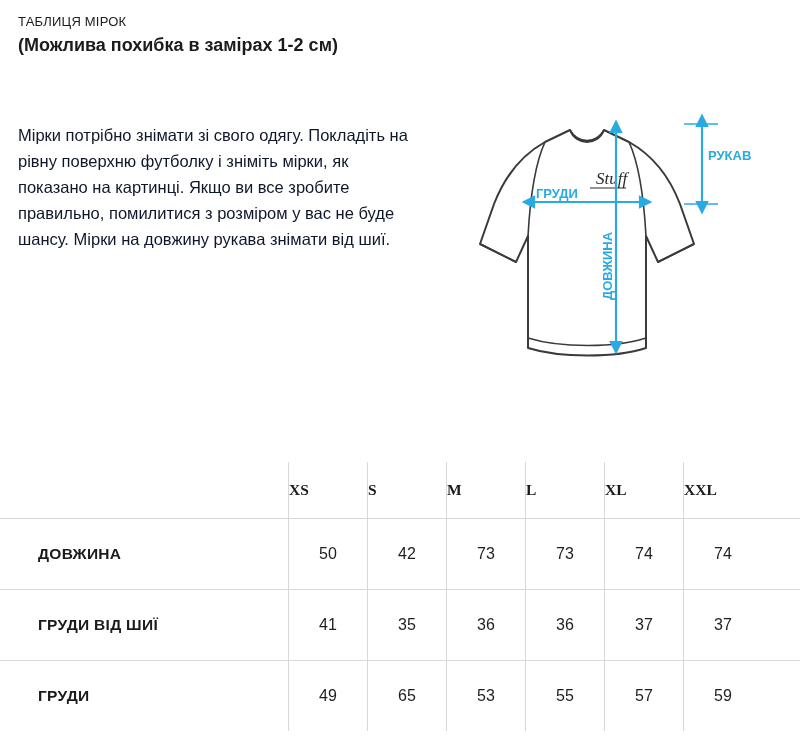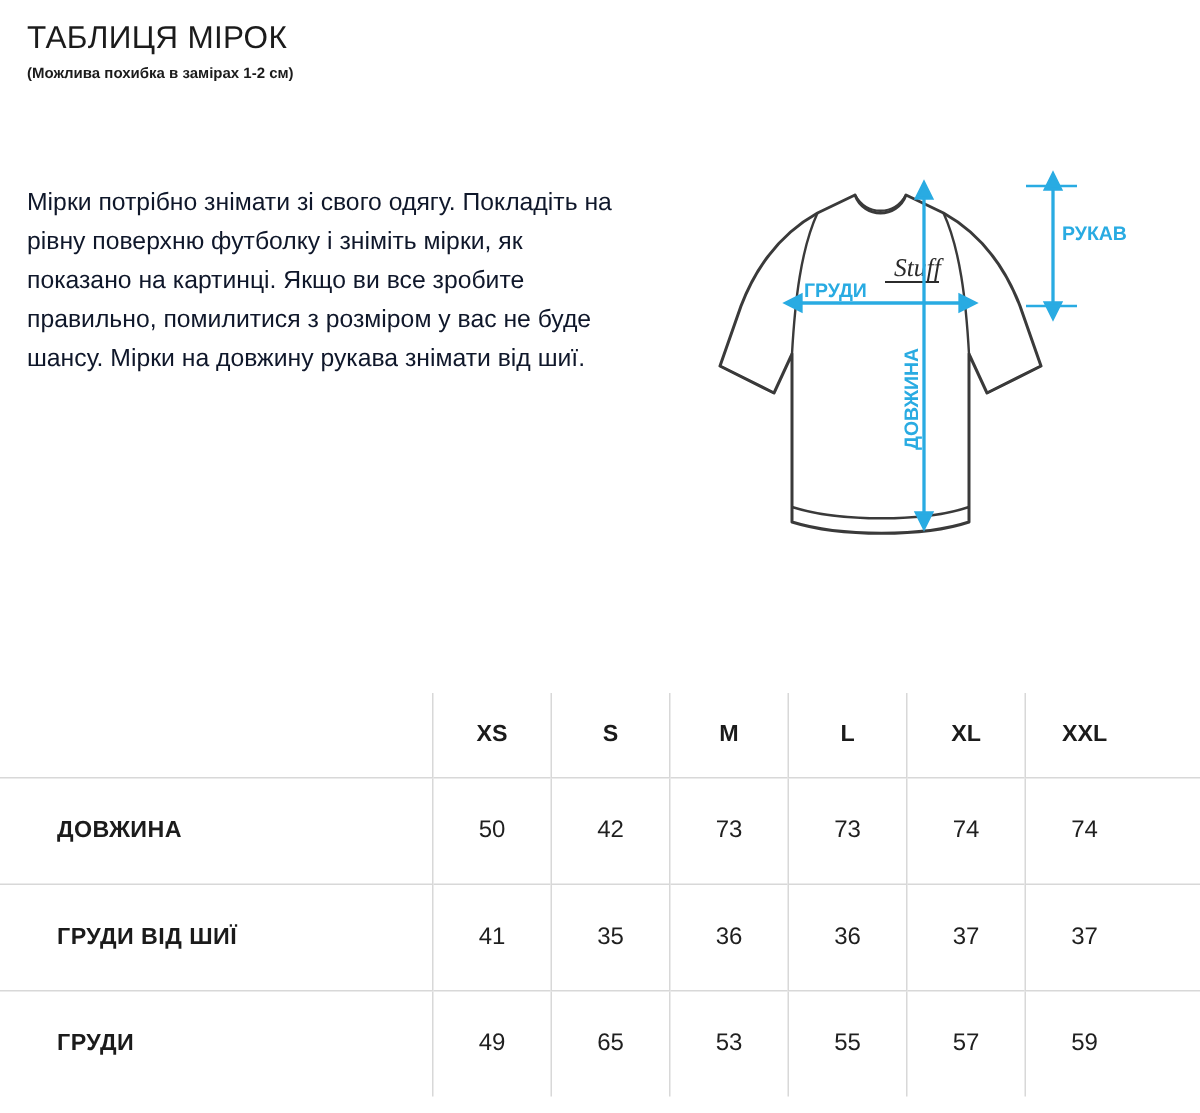--- a/index.html
+++ b/index.html
@@ -22,28 +22,28 @@
   }
 
   
   .header {
     position: absolute;
     left: 18px;
     top: 14px;
     width: 520px;
   }
   .title {
-    font-size: 21px;
+    font-size: 13px;
     letter-spacing: 0.2px;
     color: #1b1b1b;
     margin: 0 0 6px 0;
     font-weight: 400;
   }
   .subtitle {
-    font-size: 10px;
+    font-size: 18px;
     font-weight: bold;
     color: #1b1b1b;
     margin: 0;
   }
 
   
   .intro {
     position: absolute;
     left: 18px;
     top: 122px;
@@ -96,22 +96,22 @@
     font-weight: bold;
     font-size: 15.5px;
     color: #1b1b1b;
     text-align: left;
     letter-spacing: 0.3px;
   }
   .head-cell {
     font-weight: bold;
     font-size: 15.5px;
     color: #1b1b1b;
-    text-align: center;
     vertical-align: middle;
+    font-family: Liberation Serif, serif;
   }
   .val-cell {
     text-align: center;
     vertical-align: middle;
     font-size: 16px;
     color: #1f1f1f;
   }
   .size-col { width: 78px; }
 </style>
 </head>

